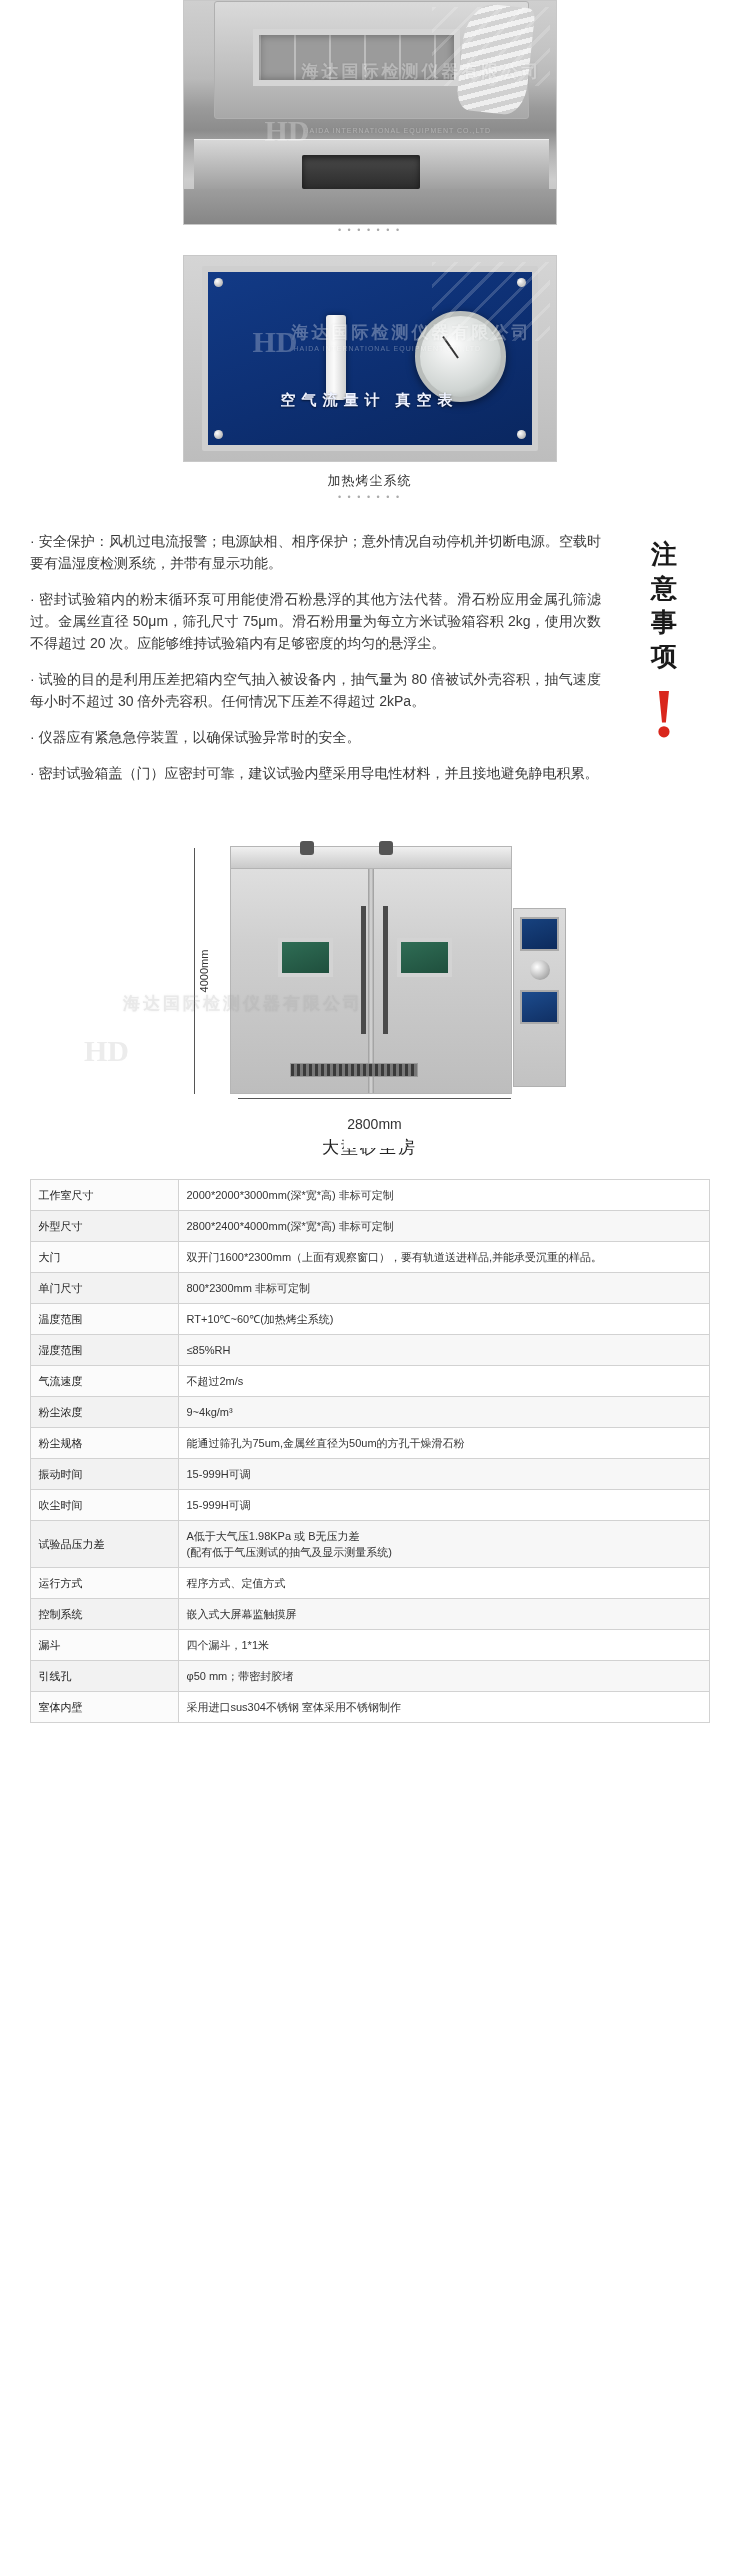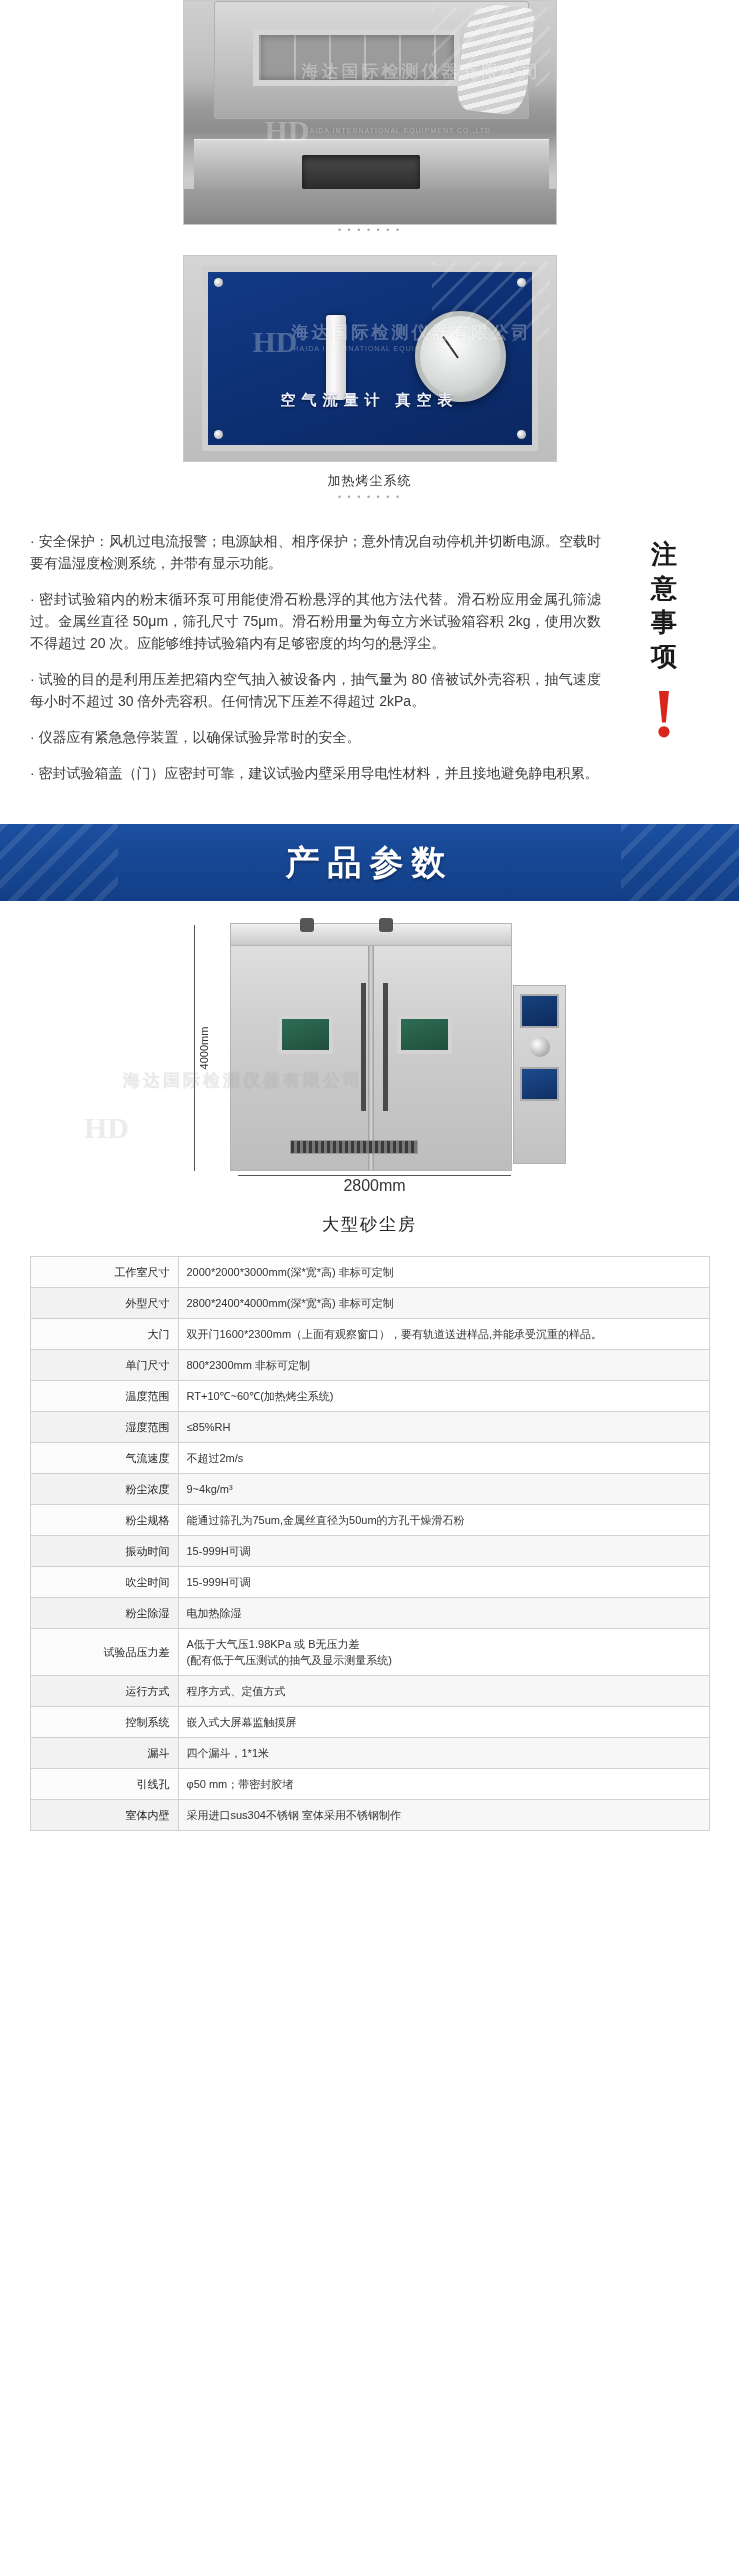--- a/index.html
+++ b/index.html
@@ -186,21 +186,21 @@
     position: absolute; left: -12px; top: 50%;
     transform: translateY(-50%) rotate(-90deg);
     font-size: 11px; color: #333; white-space: nowrap;
   }
   .dim-h {
     position: absolute; left: 95px; right: 85px; bottom: 14px; height: 16px;
     border-top: 1px solid #555;
   }
   .dim-h span {
     position: absolute; left: 50%; top: 1px; transform: translateX(-50%);
-    font-size: 16px; color: #333; background: #fff; padding: 0 4px;
+    font-size: 14px; color: #333; background: #fff; padding: 16px 4px;
   }
   .cabinet {
     position: absolute; left: 87px; top: 4px; width: 282px; bottom: 34px;
     background: linear-gradient(180deg,#e3e3e3,#cfcfcf 40%,#bdbdbd);
     border: 1px solid #b5b5b5;
   }
   .cab-top {
     position: absolute; left: 0; right: 0; top: 0; height: 22px;
     background: linear-gradient(180deg,#f0f0f0,#c9c9c9);
     border-bottom: 1px solid #b3b3b3;
@@ -251,21 +251,21 @@
   
   .spec-table {
     width: 680px; margin: 0 auto 26px auto; border-collapse: collapse;
     font-size: 11px; color: #333;
   }
   .spec-table td {
     border: 1px solid #d2d2d2; padding: 7px 8px; line-height: 16px;
     vertical-align: middle;
   }
   .spec-table td.k {
-    width: 148px; text-align: right; background: #fbfbfb; color: #222;
+    width: 148px; text-align: left; background: #fbfbfb; color: #222;
   }
   .spec-table td.v { background: #fff; }
   .spec-table tr:nth-child(even) td { background: #f7f7f7; }
   .spec-table tr:nth-child(even) td.k { background: #f2f2f2; }
 </style>
 </head>
 <body>
 
 <div class="page">
 
@@ -319,25 +319,20 @@
     </div>
     <div class="attention">
       <div class="ch">注</div>
       <div class="ch">意</div>
       <div class="ch">事</div>
       <div class="ch">项</div>
       <div class="bang">!</div>
     </div>
   </div>
 
-  <div class="sec-header">
-    <span class="deco-l"></span>
-    <span class="deco-r"></span>
-    <h2>产品参数</h2>
-  </div>
 
   <div class="drawing-wrap">
     <div class="drawing">
       <div class="dim-v">
         <span>4000mm</span>
       </div>
       <div class="cabinet">
         <div class="cab-top">
           <span class="hinge h1"></span>
           <span class="hinge h2"></span>
@@ -406,24 +401,20 @@
         </tr>
       <tr>
           <td class="k">振动时间</td>
           <td class="v">15-999H可调</td>
         </tr>
       <tr>
           <td class="k">吹尘时间</td>
           <td class="v">15-999H可调</td>
         </tr>
       <tr>
-          <td class="k">粉尘除湿</td>
-          <td class="v">电加热除湿</td>
-        </tr>
-      <tr>
           <td class="k">试验品压力差</td>
           <td class="v" style="white-space:pre-line">A低于大气压1.98KPa 或 B无压力差
 (配有低于气压测试的抽气及显示测量系统)</td>
         </tr>
       <tr>
           <td class="k">运行方式</td>
           <td class="v">程序方式、定值方式</td>
         </tr>
       <tr>
           <td class="k">控制系统</td>

